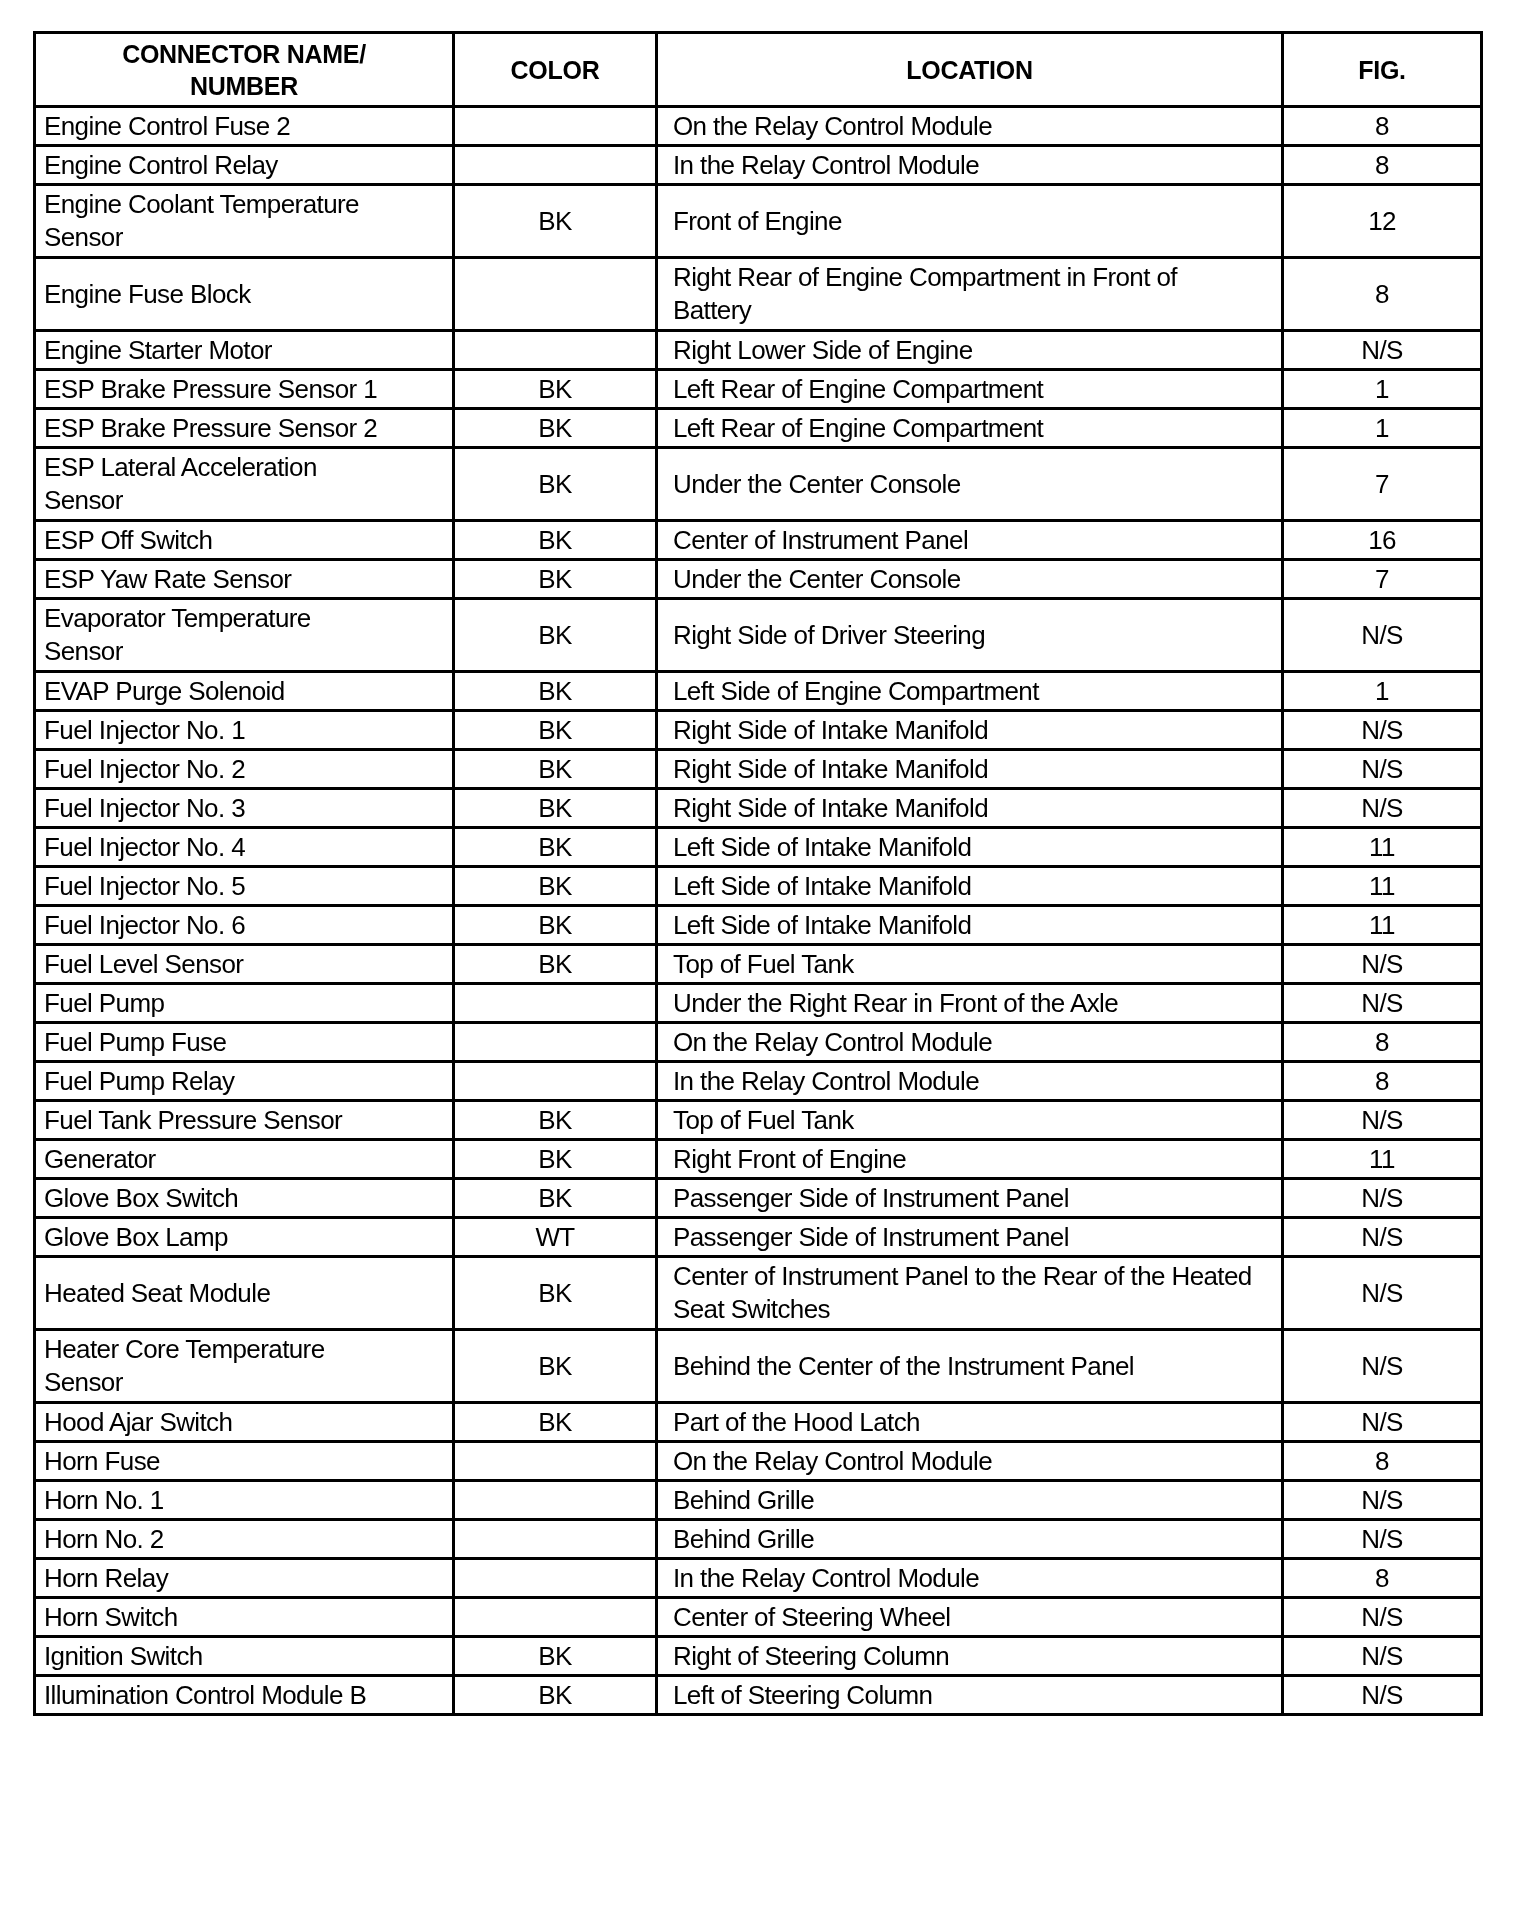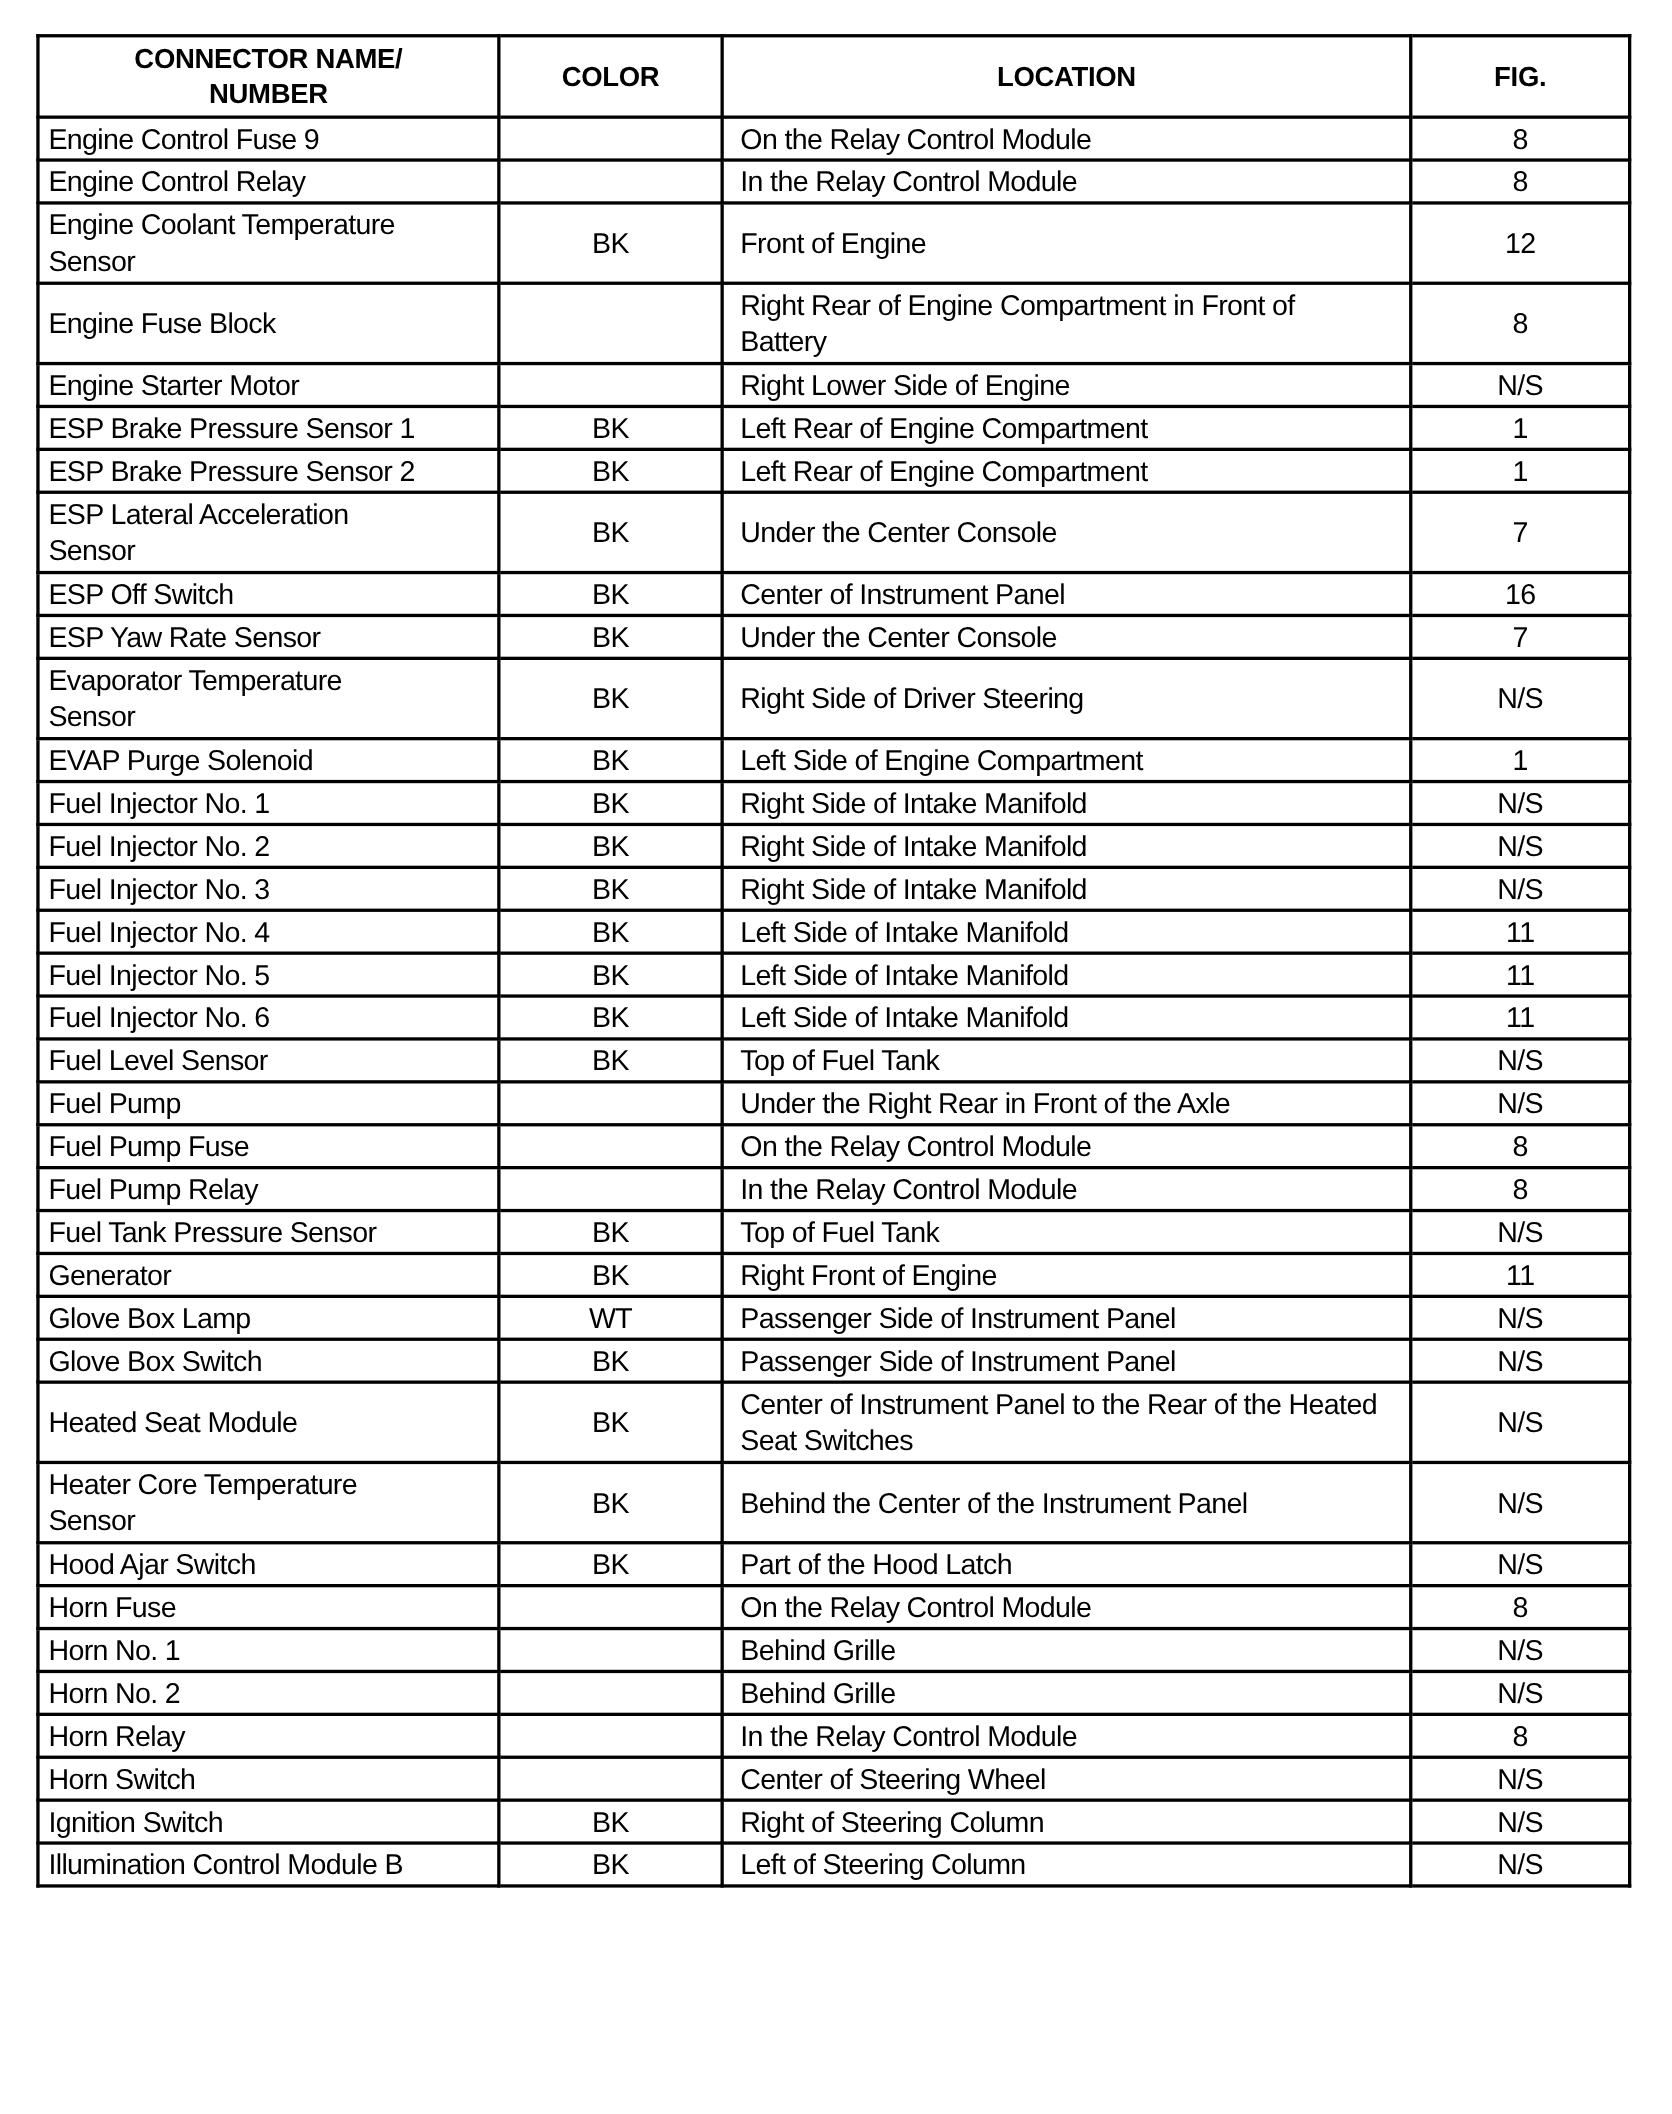--- a/index.html
+++ b/index.html
@@ -27,21 +27,21 @@
   <thead>
     <tr>
       <th style="padding: 0px 80px;"><span>CONNECTOR NAME/ NUMBER</span></th>
       <th>COLOR</th>
       <th>LOCATION</th>
       <th>FIG.</th>
     </tr>
   </thead>
   <tbody id="rows">
       <tr>
-        <td class="name" style="padding-right: 60px;">Engine Control Fuse 9</td>
+        <td class="name" style="padding-right: 60px;">Engine Control Fuse 2</td>
         <td class="c"></td>
         <td class="loc" style="padding-right: 20px;">On the Relay Control Module</td>
         <td class="c">8</td>
       </tr>
       <tr>
         <td class="name" style="padding-right: 60px;">Engine Control Relay</td>
         <td class="c"></td>
         <td class="loc" style="padding-right: 20px;">In the Relay Control Module</td>
         <td class="c">8</td>
       </tr>
@@ -171,28 +171,28 @@
         <td class="loc" style="padding-right: 20px;">Top of Fuel Tank</td>
         <td class="c">N/S</td>
       </tr>
       <tr>
         <td class="name" style="padding-right: 60px;">Generator</td>
         <td class="c">BK</td>
         <td class="loc" style="padding-right: 20px;">Right Front of Engine</td>
         <td class="c">11</td>
       </tr>
       <tr>
+        <td class="name" style="padding-right: 60px;">Glove Box Switch</td>
+        <td class="c">BK</td>
+        <td class="loc" style="padding-right: 20px;">Passenger Side of Instrument Panel</td>
+        <td class="c">N/S</td>
+      </tr>
+      <tr>
         <td class="name" style="padding-right: 60px;">Glove Box Lamp</td>
         <td class="c">WT</td>
-        <td class="loc" style="padding-right: 20px;">Passenger Side of Instrument Panel</td>
-        <td class="c">N/S</td>
-      </tr>
-      <tr>
-        <td class="name" style="padding-right: 60px;">Glove Box Switch</td>
-        <td class="c">BK</td>
         <td class="loc" style="padding-right: 20px;">Passenger Side of Instrument Panel</td>
         <td class="c">N/S</td>
       </tr>
       <tr class="dbl">
         <td class="name" style="padding-right: 60px;">Heated Seat Module</td>
         <td class="c">BK</td>
         <td class="loc" style="padding-right: 20px;">Center of Instrument Panel to the Rear of the Heated Seat Switches</td>
         <td class="c">N/S</td>
       </tr>
       <tr class="dbl">

